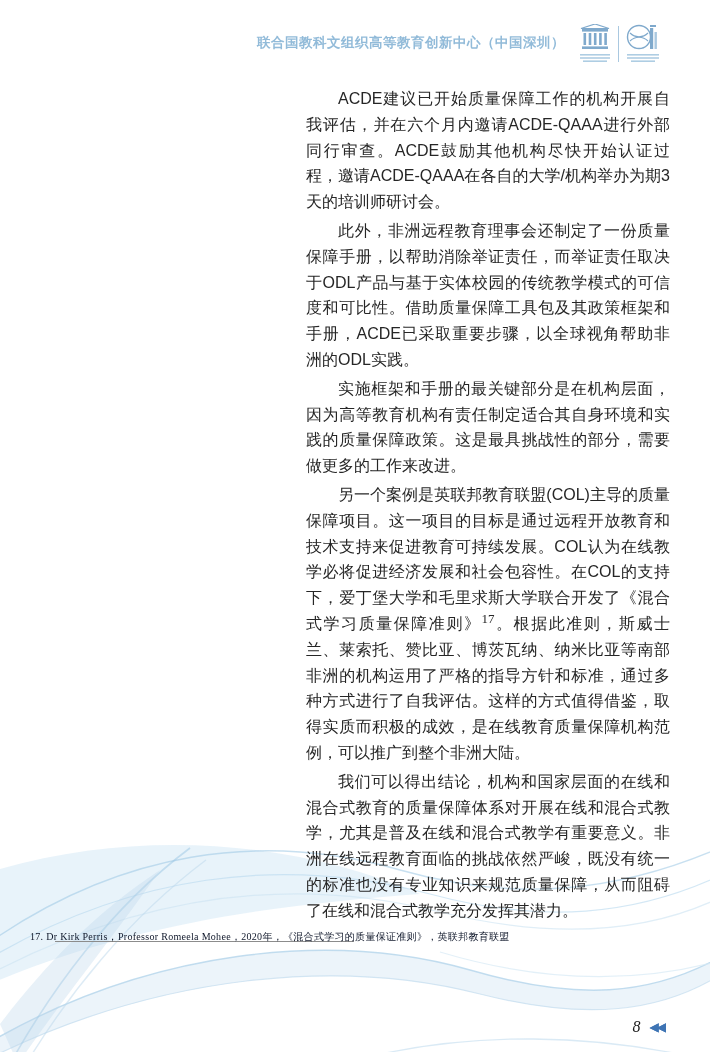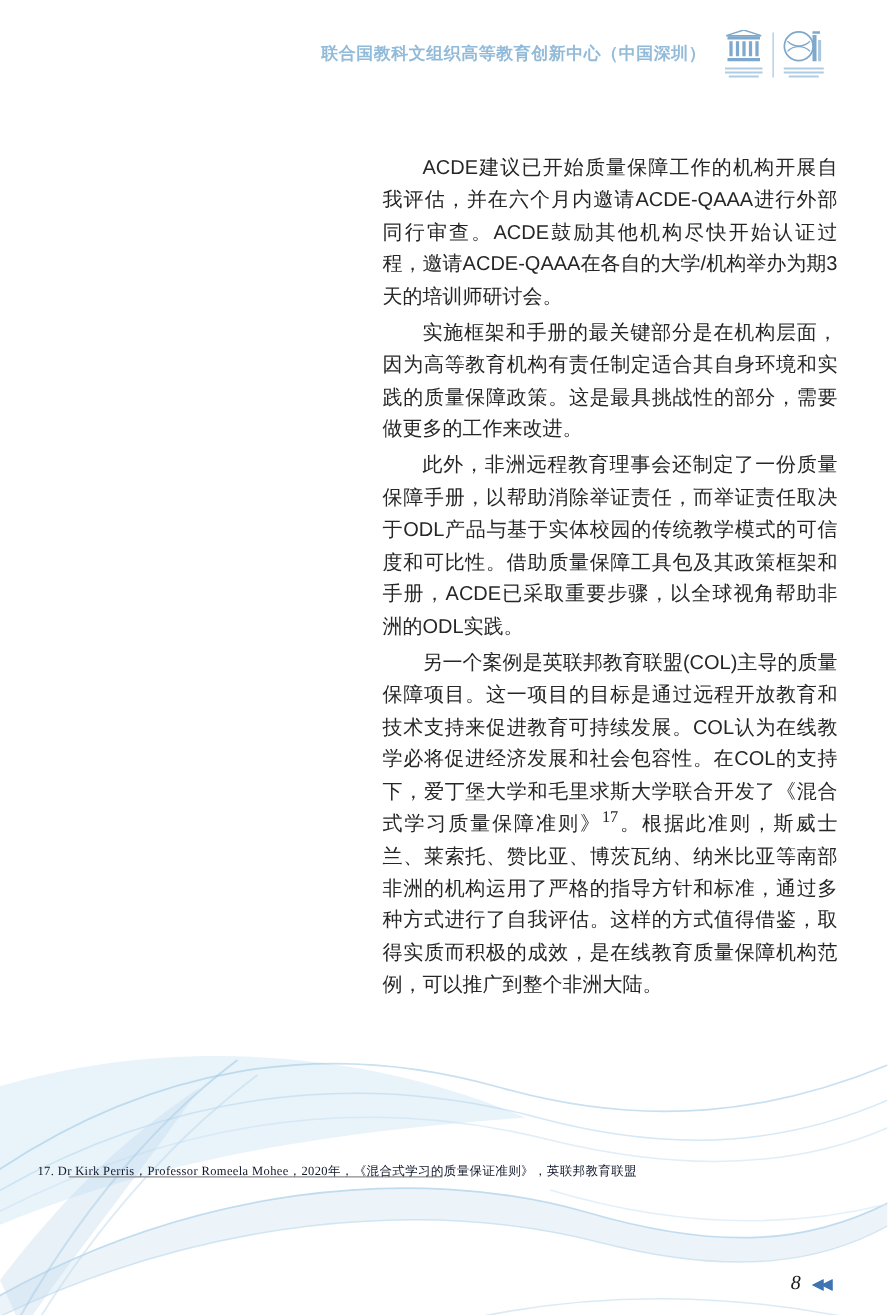--- a/index.html
+++ b/index.html
@@ -15,21 +15,21 @@
   .header-title{
     margin-top:10px;font-size:13.5px;font-weight:700;letter-spacing:.5px;
     color:#92bbd9;white-space:nowrap;
   }
   .logo-group{display:flex;align-items:flex-start;gap:7px;}
   .logo-divider{width:1px;height:36px;background:#a9c8e0;margin-top:2px;}
   
   .text-column{
     position:absolute;left:306px;top:86px;width:364px;
     font-size:16px;line-height:25.8px;color:#262626;
-    text-align:justify;font-weight:500;margin-top:36px;
+    text-align:justify;font-weight:500;
   }
   .text-column p{margin:0 0 3px 0;text-indent:2em;}
   .text-column sup{
     font-size:13px;line-height:0;font-family:"Liberation Serif",serif;
   }
   
   .footnote-rule{
     position:absolute;left:55px;top:941px;width:299px;height:0;
     border-top:1px solid #8c8c8c;
   }
@@ -106,23 +106,24 @@
           <rect x="1" y="30" width="32" height="1.6"></rect>
           <rect x="1" y="33.2" width="32" height="1.6"></rect>
           <rect x="5" y="36.4" width="24" height="1.6"></rect>
         </g>
       </svg>
     </div>
   </div>
 
   <div class="text-column">
     <p>ACDE建议已开始质量保障工作的机构开展自我评估，并在六个月内邀请ACDE-QAAA进行外部同行审查。ACDE鼓励其他机构尽快开始认证过程，邀请ACDE-QAAA在各自的大学/机构举办为期3天的培训师研讨会。</p>
+    <p>此外，非洲远程教育理事会还制定了一份质量保障手册，以帮助消除举证责任，而举证责任取决于ODL产品与基于实体校园的传统教学模式的可信度和可比性。借助质量保障工具包及其政策框架和手册，ACDE已采取重要步骤，以全球视角帮助非洲的ODL实践。</p>
     <p>实施框架和手册的最关键部分是在机构层面，因为高等教育机构有责任制定适合其自身环境和实践的质量保障政策。这是最具挑战性的部分，需要做更多的工作来改进。</p>
-    <p>此外，非洲远程教育理事会还制定了一份质量保障手册，以帮助消除举证责任，而举证责任取决于ODL产品与基于实体校园的传统教学模式的可信度和可比性。借助质量保障工具包及其政策框架和手册，ACDE已采取重要步骤，以全球视角帮助非洲的ODL实践。</p>
     <p><span>另一个案例是英联邦教育联盟(COL)主导的质量保障项目。这一项目的目标是通过远程开放教育和技术支持来促进教育可持续发展。COL认为在线教学必将促进经济发展和社会包容性。在COL的支持下，爱丁堡大学和毛里求斯大学联合开发了《混合式学习质量保障准则》</span><sup>17</sup><span>。根据此准则，斯威士兰、莱索托、赞比亚、博茨瓦纳、纳米比亚等南部非洲的机构运用了严格的指导方针和标准，通过多种方式进行了自我评估。这样的方式值得借鉴，取得实质而积极的成效，是在线教育质量保障机构范例，可以推广到整个非洲大陆。</span></p>
+    <p>我们可以得出结论，机构和国家层面的在线和混合式教育的质量保障体系对开展在线和混合式教学，尤其是普及在线和混合式教学有重要意义。非洲在线远程教育面临的挑战依然严峻，既没有统一的标准也没有专业知识来规范质量保障，从而阻碍了在线和混合式教学充分发挥其潜力。</p>
   </div>
 
   <div class="footnote-rule"></div>
   <div class="footnote">17. Dr Kirk Perris，Professor Romeela Mohee，2020年，《混合式学习的质量保证准则》，英联邦教育联盟</div>
 
   <div class="page-footer">
     <span class="page-number">8</span>
     <span class="back-icon">◀◀</span>
   </div>
 

